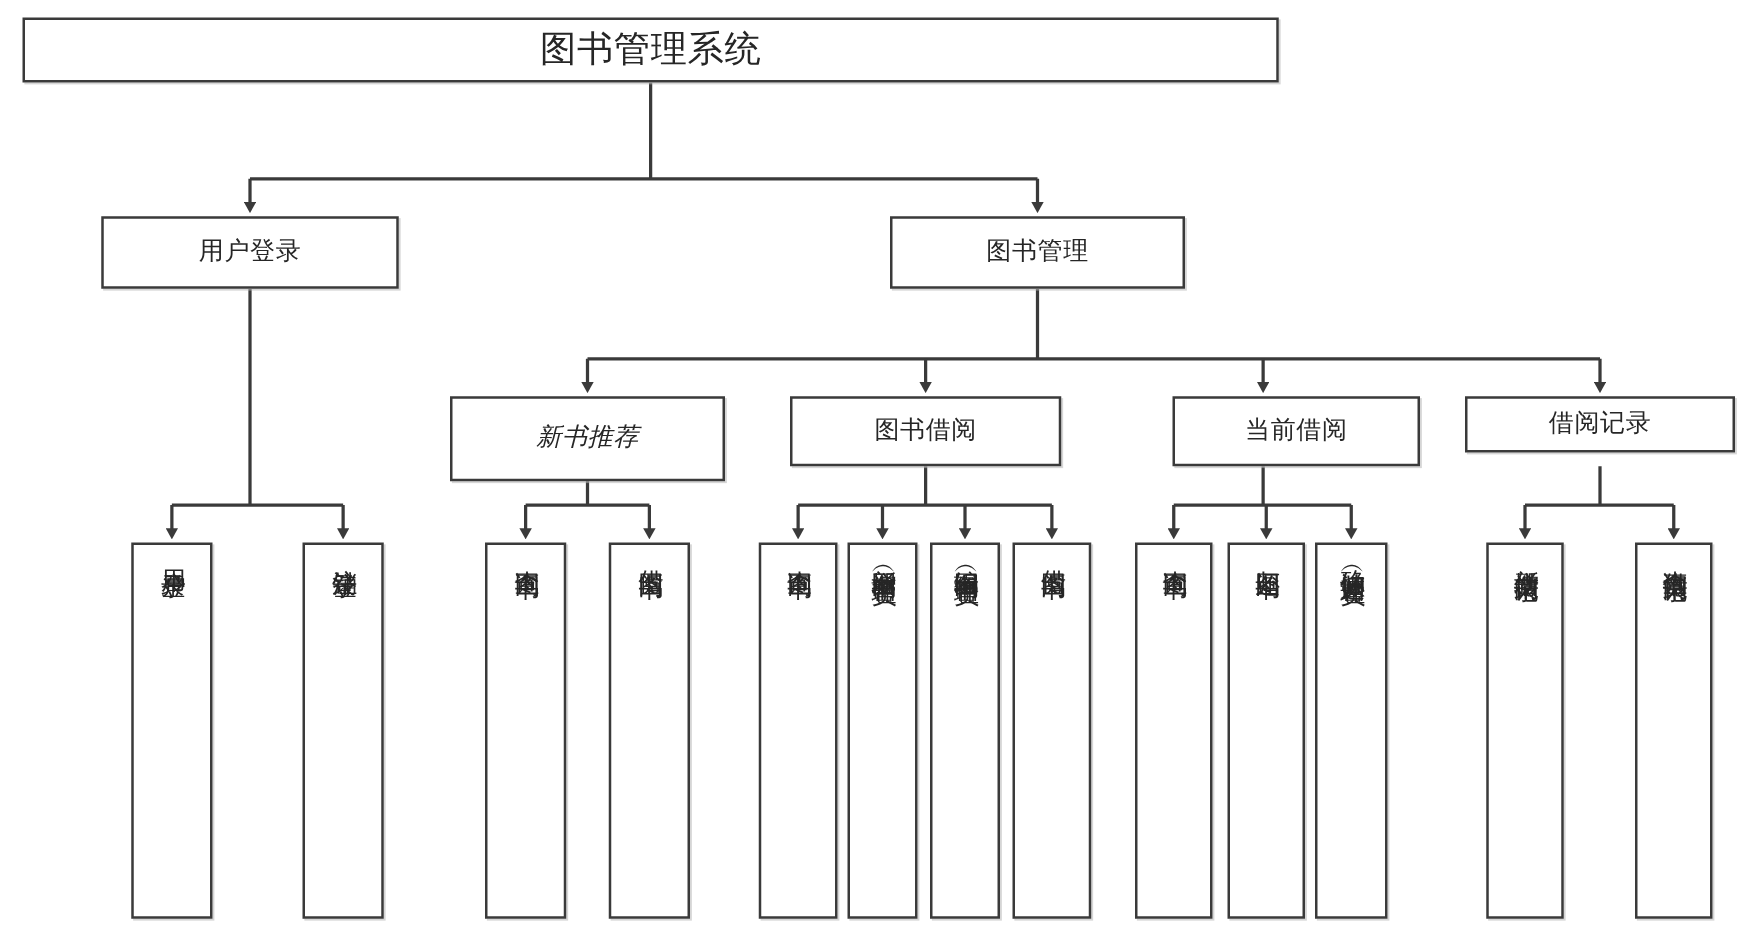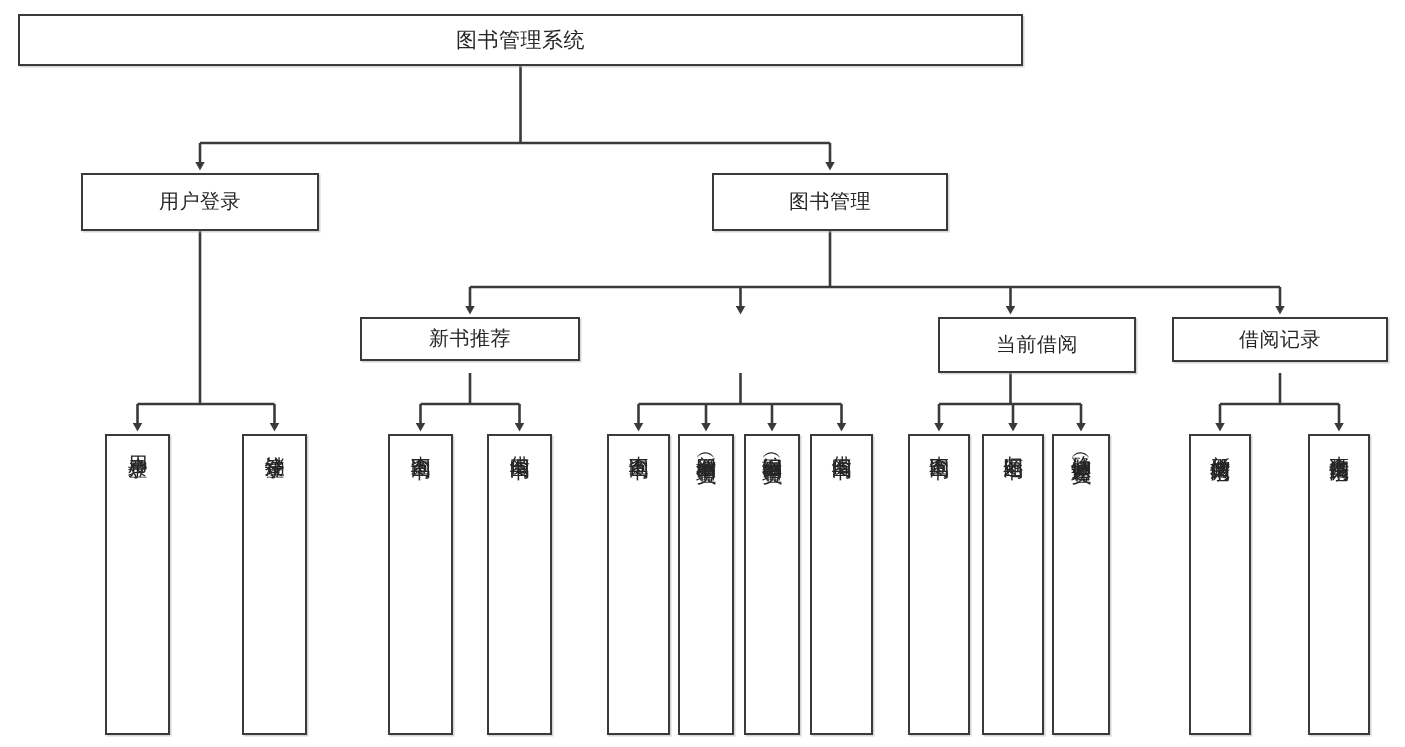--- a/index.html
+++ b/index.html
@@ -36,21 +36,21 @@
     color: #1f1f1f;
     box-shadow: 1.5px 1.5px 0 0 rgba(180,180,180,0.55);
   }
   .node-label {
     display: block;
     text-align: center;
     line-height: 1.18;
     color: #262626;
     letter-spacing: 0.5px;
   }
-  .level-1 .node-label { font-size: 21px; }
+  .level-1 .node-label { font-size: 29px; }
   .level-2 .node-label { font-size: 20px; }
   .level-3 .node-label { font-size: 20px; }
   .leaf .node-label {
     font-size: 20px;
     writing-mode: vertical-rl;
     text-orientation: upright;
     line-height: 1.08;
     letter-spacing: 1.5px;
     white-space: nowrap;
   }
@@ -121,24 +121,27 @@
   </div>
 
   <div class="node level-2" style="left:81px;top:173px;width:238px;height:58px;">
     <span class="node-label">用户登录</span>
   </div>
 
   <div class="node level-2" style="left:712px;top:173px;width:236px;height:58px;">
     <span class="node-label">图书管理</span>
   </div>
 
-  <div class="node level-3" style="left:360px;top:317px;width:220px;height:44px;">
+  <div class="node level-3" style="left:360px;top:317px;width:220px;height:68px;font-style:italic;">
     <span class="node-label">新书推荐</span>
   </div>
 
+  <div class="node level-3" style="left:632px;top:317px;width:217px;height:56px;">
+    <span class="node-label">图书借阅</span>
+  </div>
 
   <div class="node level-3" style="left:902px;top:317px;width:198px;height:56px;margin-left:36px;">
     <span class="node-label">当前借阅</span>
   </div>
 
   <div class="node level-3" style="left:1172px;top:317px;width:216px;height:45px;">
     <span class="node-label">借阅记录</span>
   </div>
 
   <div class="node leaf" style="left:105px;top:434px;width:65px;height:301px;">

